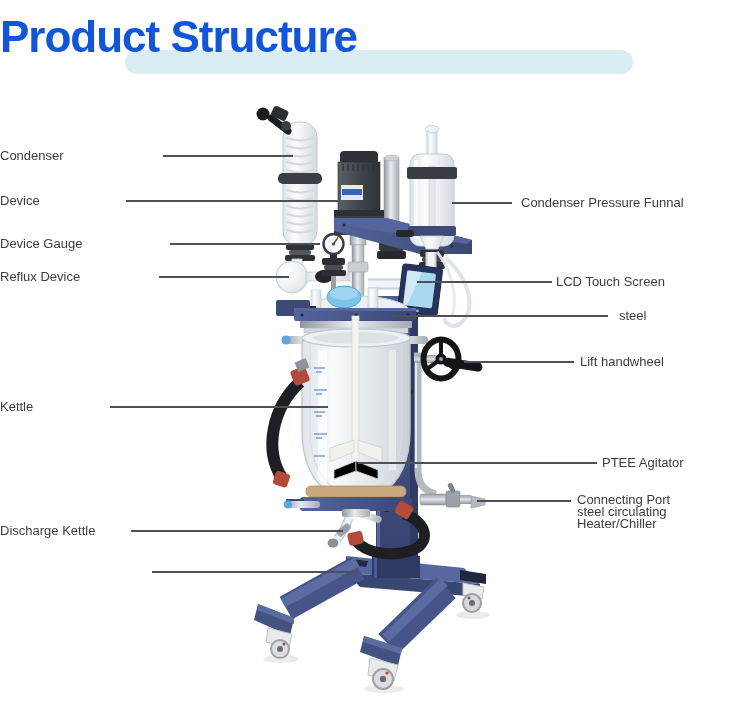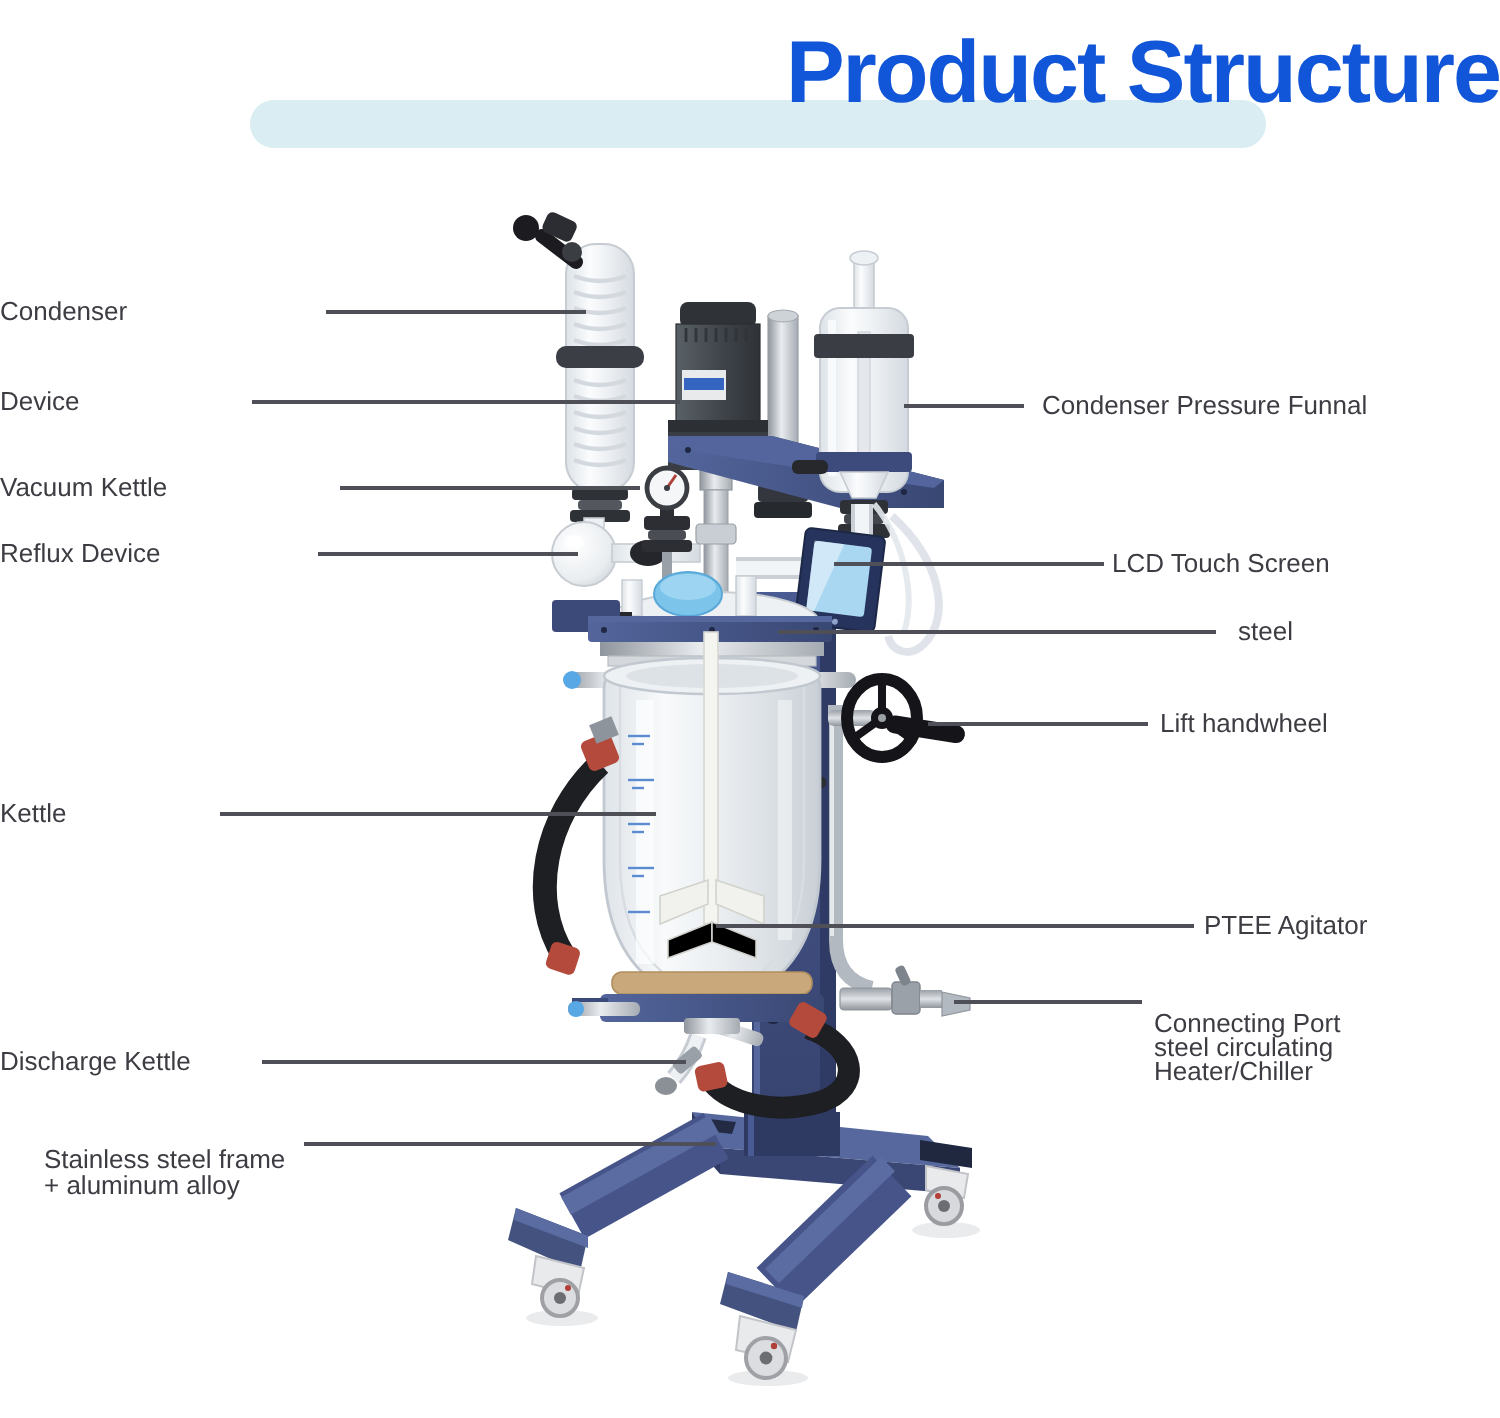--- a/index.html
+++ b/index.html
@@ -6,29 +6,29 @@
   body{
     width:750px;height:709px;position:relative;background:#ffffff;
     font-family:"Liberation Sans", sans-serif;overflow:hidden;
   }
   .stage{position:absolute;left:0;top:0;width:750px;height:709px;}
   .title-band{
     position:absolute;left:125px;top:50px;width:508px;height:24px;
     border-radius:12px;background:#d9edf3;
   }
   .page-title{
-    position:absolute;left:0;right:0;top:12px;text-align:right;
+    position:absolute;left:0;right:0;top:12px;text-align:left;
     font-size:44px;font-weight:700;color:#1155d8;letter-spacing:-1px;
   }
   .lbl{
     position:absolute;font-size:13px;color:#3c3c43;line-height:14px;
     white-space:nowrap;
   }
   .lbl.right-align{text-align:left;}
-  .lbl.multi{line-height:13px;white-space:normal;margin-top:12px;}
+  .lbl.multi{line-height:13px;white-space:normal;}
   svg{position:absolute;left:0;top:0;}
 </style>
 </head>
 <body>
 
 <div class="stage">
 
   <div class="title-band"></div>
   <div class="page-title">Product Structure</div>
 
@@ -365,28 +365,24 @@
       <line x1="417" y1="282" x2="552" y2="282"></line>
       <line x1="389" y1="316" x2="608" y2="316"></line>
       <line x1="464" y1="362" x2="574" y2="362"></line>
       <line x1="358" y1="463" x2="597" y2="463"></line>
       <line x1="477" y1="501" x2="571" y2="501"></line>
     </g>
   </svg>
 
   <div class="lbl right-align" style="left:0;width:155px;top:149px">Condenser</div>
   <div class="lbl right-align" style="left:0;width:115px;top:194px">Device</div>
-  <div class="lbl right-align" style="left:0;width:160px;top:237px">Vacuum Kettle</div>
+  <div class="lbl right-align" style="left:0;width:160px;top:237px">Device Gauge</div>
   <div class="lbl right-align" style="left:0;width:150px;top:270px">Reflux Device</div>
   <div class="lbl right-align" style="left:0;width:100px;top:400px">Kettle</div>
   <div class="lbl right-align" style="left:0;width:121px;top:524px">Discharge Kettle</div>
-  <div class="lbl multi" style="left:22px;top:561px">
-    <div>Stainless steel frame</div>
-    <div>+ aluminum alloy</div>
-  </div>
 
   <div class="lbl" style="left:521px;top:196px">Condenser Pressure Funnal</div>
   <div class="lbl" style="left:556px;top:275px">LCD Touch Screen</div>
   <div class="lbl" style="left:619px;top:309px">steel</div>
   <div class="lbl" style="left:580px;top:355px">Lift handwheel</div>
   <div class="lbl" style="left:602px;top:456px">PTEE Agitator</div>
   <div class="lbl multi" style="left:577px;top:494px;line-height:12px">
     <div>Connecting Port</div>
     <div>steel circulating</div>
     <div>Heater/Chiller</div>

